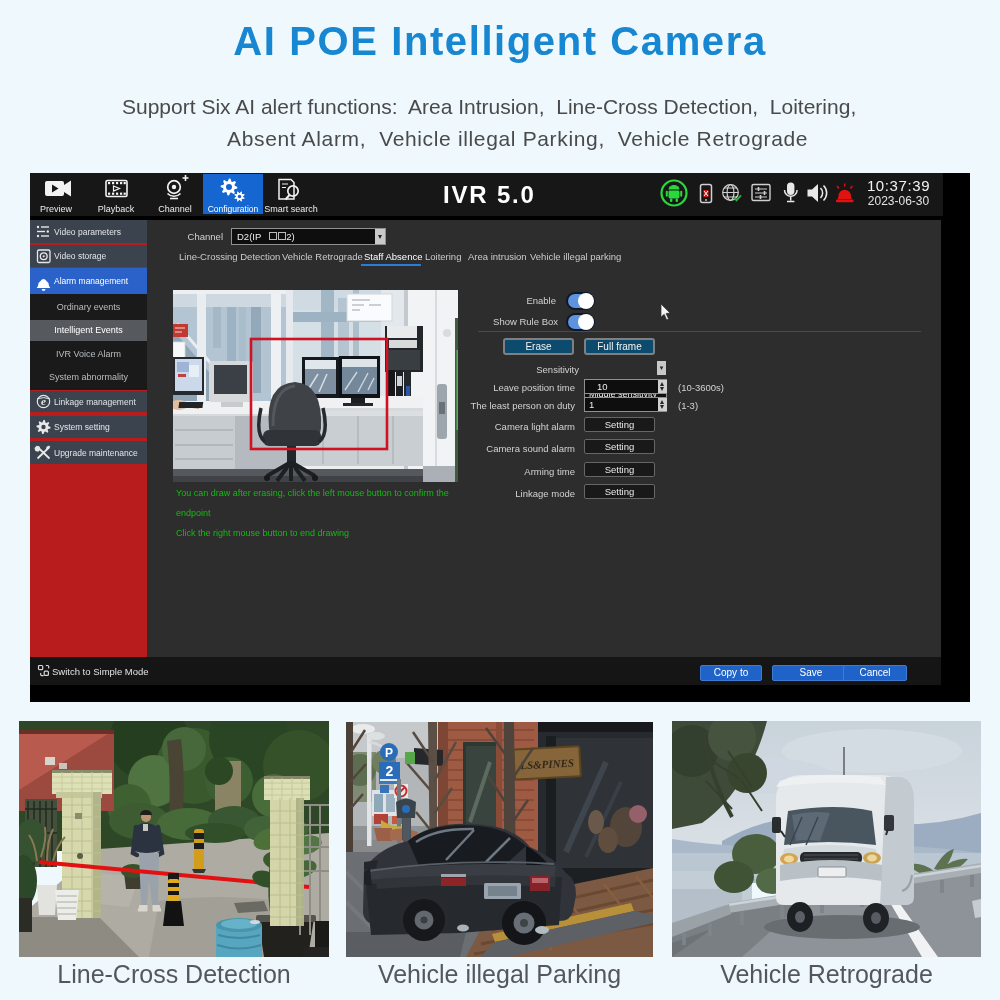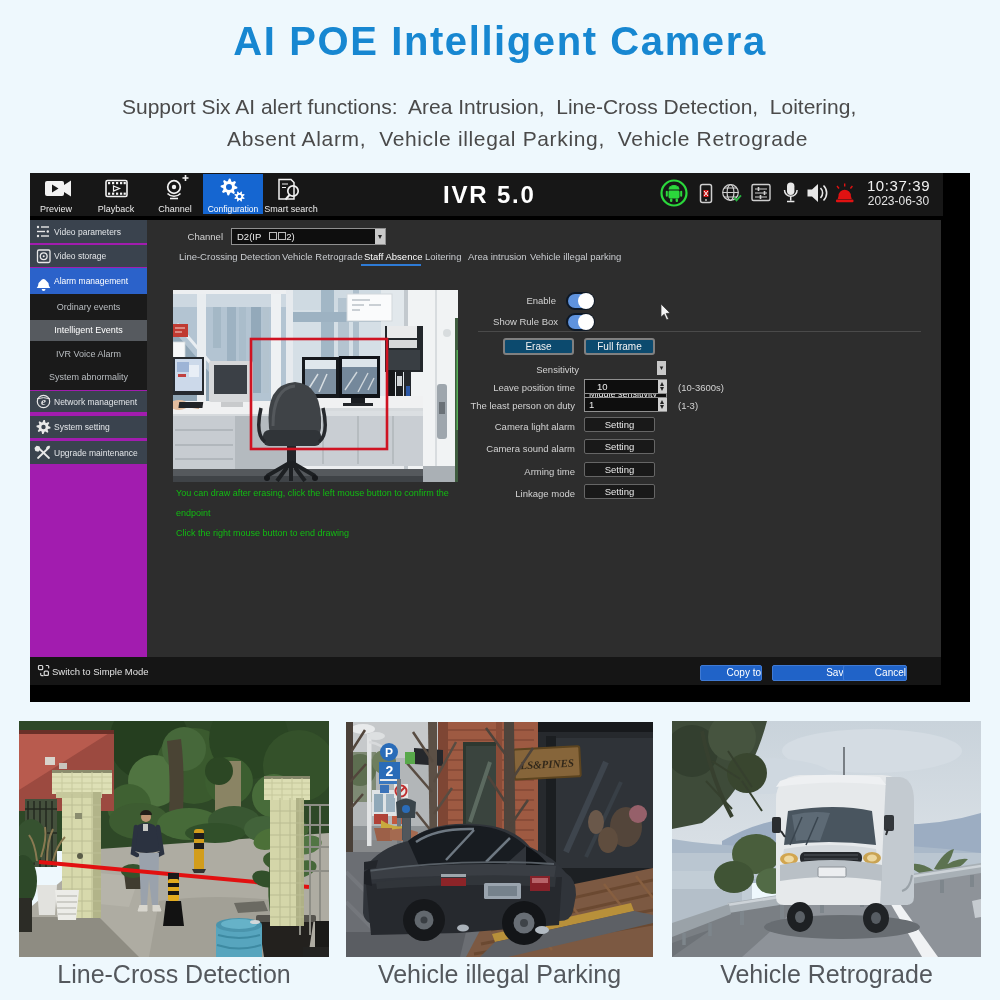--- a/index.html
+++ b/index.html
@@ -17,21 +17,21 @@
   
   #tbar { left:0; top:0; width:913px; height:43px; background:#171717; }
   .tblab { position:absolute; color:#ececec; font-size:9px; top:31px; text-align:center; white-space:nowrap; }
   #cfgbox { position:absolute; left:173px; top:1px; width:60px; height:40px; background:#1566d1; }
   #ivr { position:absolute; left:413px; top:8px; width:100px; color:#fff; font-size:24px; font-weight:bold; letter-spacing:1.8px; white-space:nowrap; }
   #ttime { position:absolute; left:806px; top:4px; width:125px; text-align:center; color:#f2f2f2; }
   #ttime .t1 { font-size:15px; letter-spacing:0.6px; }
   #ttime .t2 { font-size:12px; color:#e3e3e3; }
 
   
-  #sbar { left:0; top:47px; width:117px; height:437px; background:#a21caf; }
+  #sbar { left:0; top:47px; width:117px; height:437px; background:#b91c1c; }
   .mi { position:absolute; left:0; width:117px; background:#3a434e; color:#e3e6e9; font-size:8.5px; }
   .mi .mtx { position:absolute; left:24px; top:50%; transform:translateY(-50%); white-space:nowrap; }
   .mi2 { position:absolute; left:0; width:117px; height:21px; color:#b9bdc1; font-size:9px; line-height:21px; text-align:center; white-space:nowrap; }
 
   
   #content { left:117px; top:47px; width:794px; height:437px; background:#2d2d2d; }
   .lab { position:absolute; color:#d2d2d2; font-size:9.5px; text-align:right; white-space:nowrap; line-height:12px; }
   .darkbox { position:absolute; background:#0e0e0e; border:1px solid #909090; color:#ececec; font-size:9.5px; white-space:nowrap; }
   .btn { position:absolute; background:#0c4a6e; border:2px solid #808080; border-radius:3px; color:#f2f2f2;
          font-size:10px; text-align:center; }
@@ -42,21 +42,21 @@
   .tab { position:absolute; color:#c9ccd0; font-size:9.5px; white-space:nowrap; }
   .green { position:absolute; color:#12bb12; font-size:9px; left:29px; white-space:nowrap; }
 
   .spin { position:absolute; width:9px; height:13px; background:#d0d0d0; }
   .spin:before { content:""; position:absolute; left:2px; top:2px; border-left:2.5px solid transparent; border-right:2.5px solid transparent; border-bottom:4px solid #222; }
   .spin:after { content:""; position:absolute; left:2px; bottom:2px; border-left:2.5px solid transparent; border-right:2.5px solid transparent; border-top:4px solid #222; }
 
   
   #bbar { left:0; top:484px; width:911px; height:28px; background:#151515; }
   .bluebtn { position:absolute; top:8px; height:16px; background:#2063c8; border:1px solid #3f7ad4; border-radius:2px;
-             color:#fff; font-size:10px; text-align:right; line-height:14px; }
+             color:#fff; font-size:10px; text-align:center; line-height:14px; }
 
   .cap { position:absolute; top:960px; font-size:25px; color:#54585d; text-align:center; white-space:nowrap; }
   svg { display:block; }
 </style>
 </head>
 <body>
   <div id="title" class="abs">AI POE Intelligent Camera</div>
   <div class="sub abs" style="top:95px;left:122px;">Support Six AI alert functions:&nbsp; Area Intrusion,&nbsp; Line-Cross Detection,&nbsp; Loitering,</div>
   <div class="sub abs" style="top:127px;left:227px;letter-spacing:0.65px;">Absent Alarm,&nbsp; Vehicle illegal Parking,&nbsp; Vehicle Retrograde</div>
 
@@ -185,21 +185,21 @@
       </div>
       <div class="mi" style="top:48px;height:26px;background:#2b62ca;color:#fff;">
         <span class="mtx">Alarm management</span>
       </div>
       <div class="abs" style="left:0;top:74px;width:117px;height:96px;background:#1a1a1a;"></div>
       <div class="mi2" style="top:77px;">Ordinary events</div>
       <div class="mi2" style="top:100px;background:#565a5f;color:#fff;">Intelligent Events</div>
       <div class="mi2" style="top:124px;">IVR Voice Alarm</div>
       <div class="mi2" style="top:147px;">System abnormality</div>
       <div class="mi" style="top:171px;height:21px;">
-        <span class="mtx">Network management</span>
+        <span class="mtx">Linkage management</span>
       </div>
       <div class="mi" style="top:196px;height:22px;">
         <span class="mtx">System setting</span>
       </div>
       <div class="mi" style="top:221px;height:23px;">
         <span class="mtx">Upgrade maintenance</span>
       </div>
       <svg class="abs" style="left:0;top:0;" width="117" height="250" viewBox="0 0 117 250">
 
         <g stroke="#e8e8e8" stroke-width="1.4" fill="#e8e8e8">

